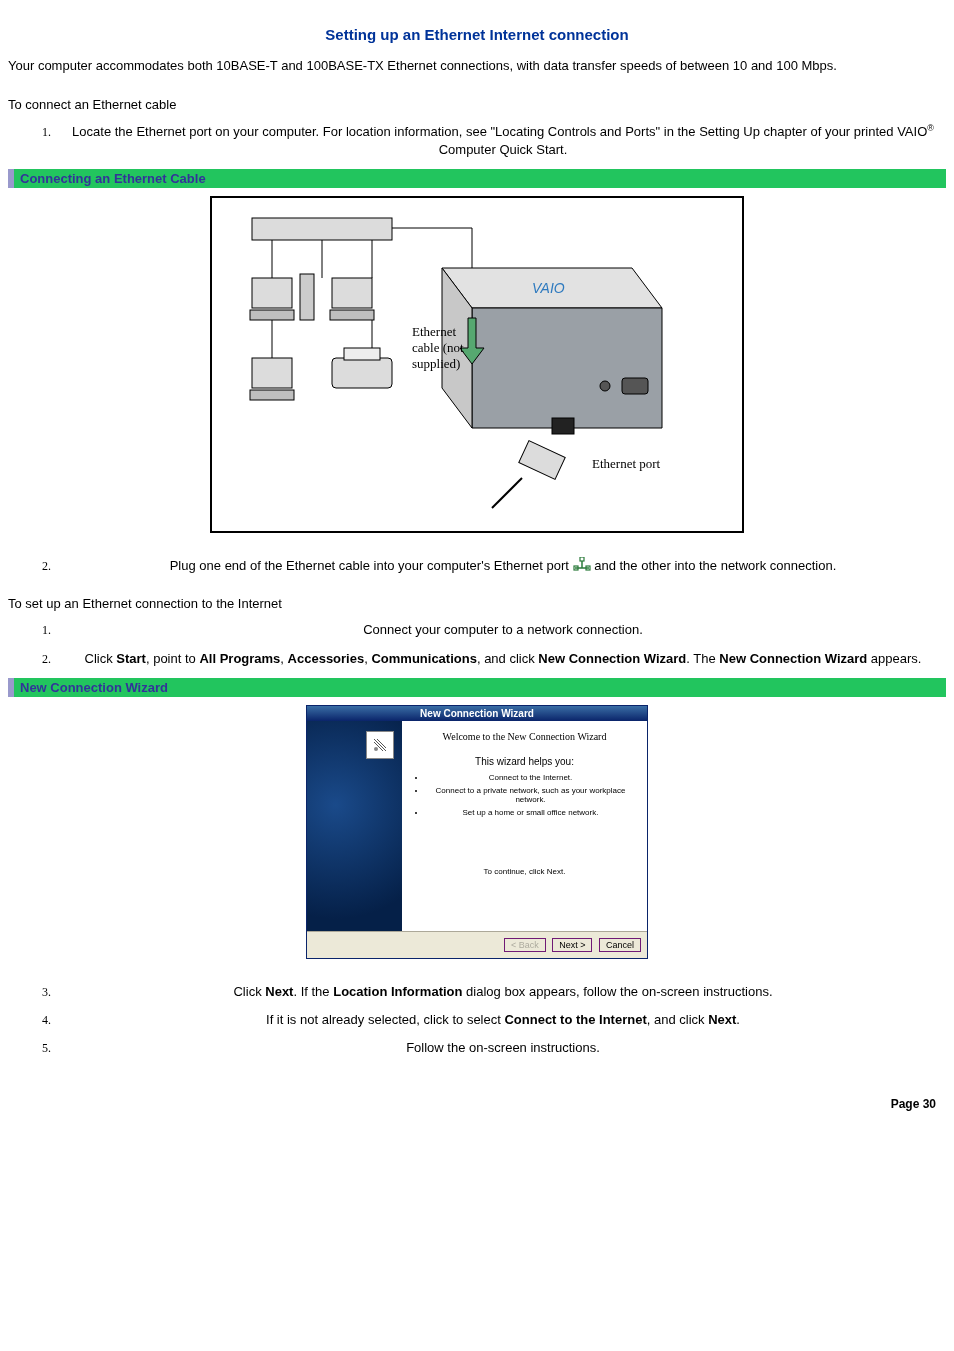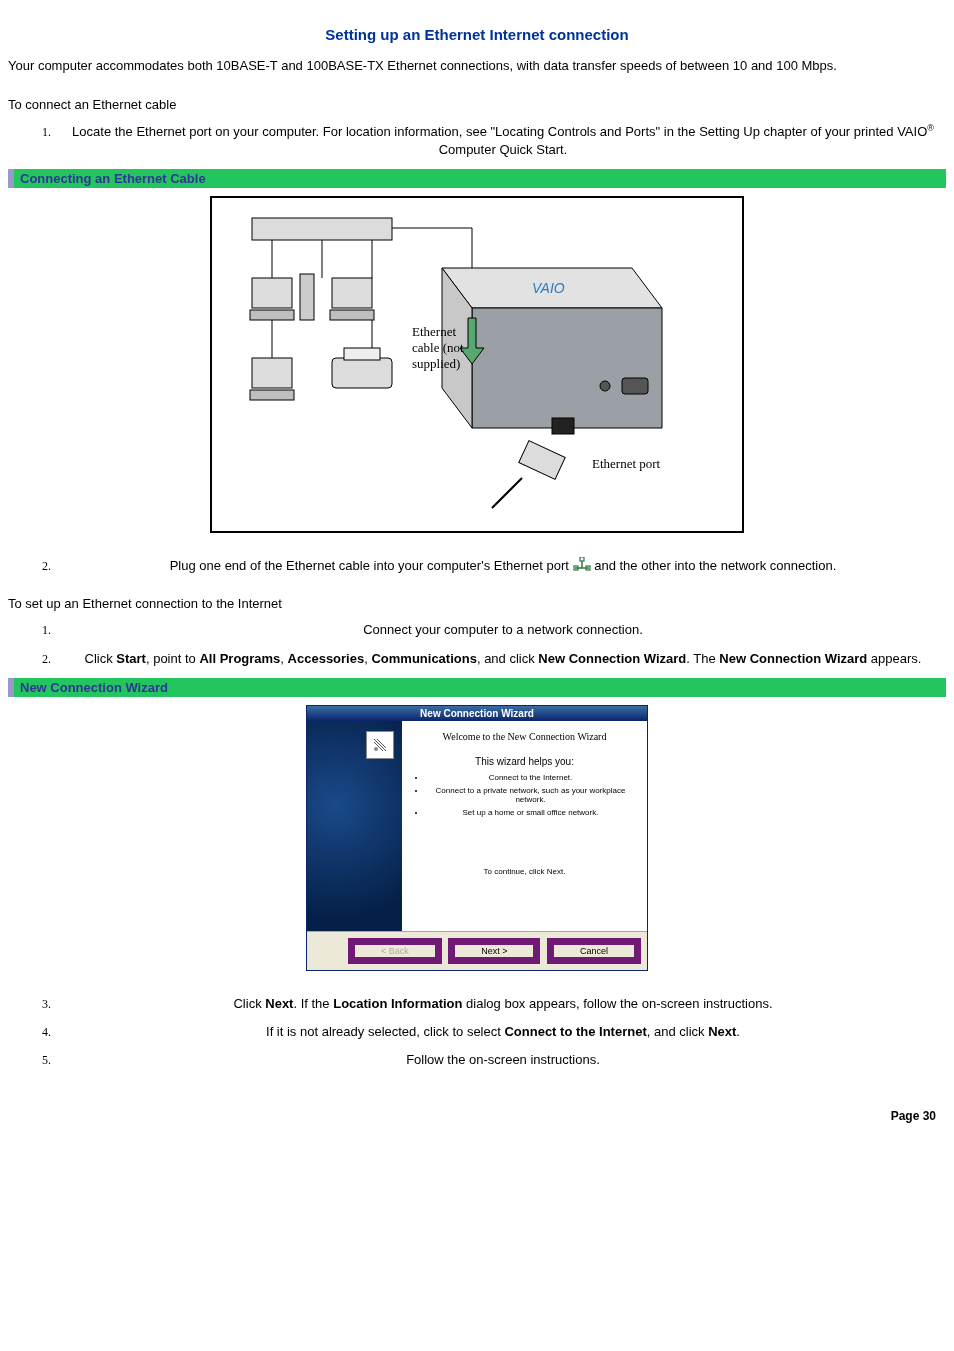--- a/index.html
+++ b/index.html
@@ -137,24 +137,24 @@
   .wizard-bullets li {
     margin-bottom: 4px;
   }
   .wizard-footer {
     border-top: 1px solid #aca899;
     padding: 6px;
     text-align: right;
   }
   .wizard-footer button {
     font-size: 9px;
-    padding: 1px 26px;
+    padding: 1px 6px;
     margin-left: 4px;
     background: #ece9d8;
-    border: 7px solid #701a75;
+    border: 1px solid #701a75;
   }
   .wizard-continue {
     font-size: 8px;
     margin-top: 30px;
   }
 </style>
 </head>
 <body>
 
 <h2 class="section-title">Setting up an Ethernet Internet connection</h2>

